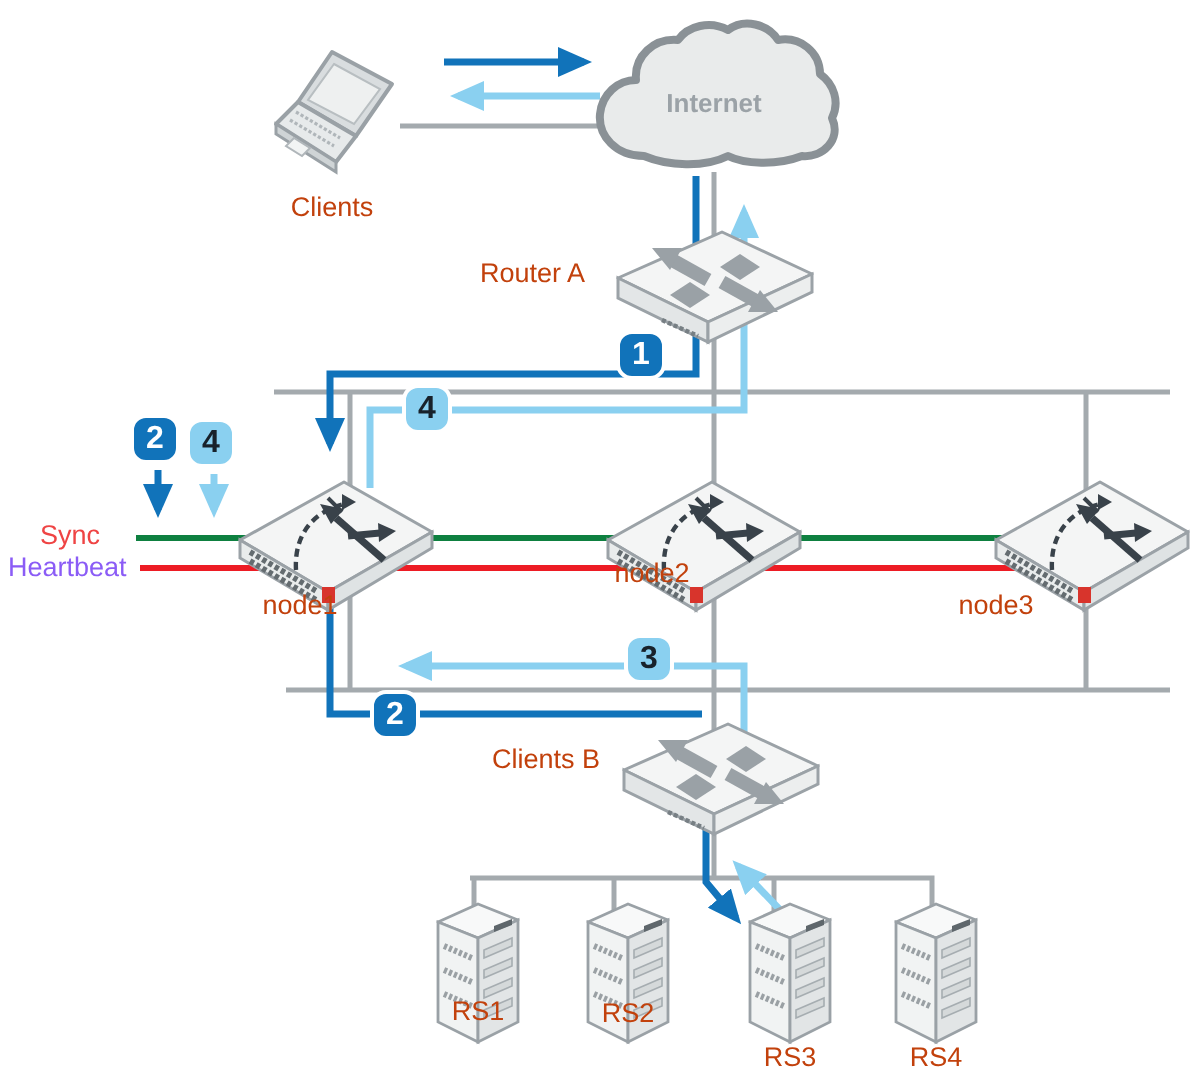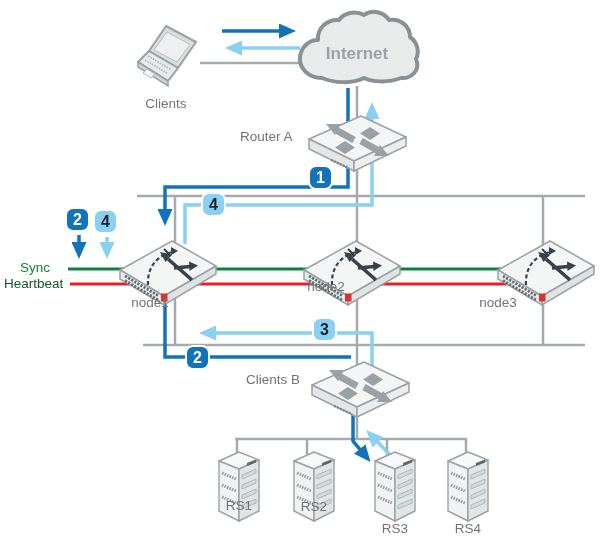--- a/index.html
+++ b/index.html
@@ -3,28 +3,28 @@
 <meta charset="utf-8">
 <style>
   html,body{margin:0;padding:0;background:#fff;}
   .stage{
     position:relative;width:600px;height:545px;background:#ffffff;
     font-family:"Liberation Sans",sans-serif;overflow:hidden;
   }
   .stage svg{position:absolute;left:0;top:0;}
   .icon{position:absolute;z-index:2;}
   .lbl{
-    position:absolute;z-index:4;font-size:13.5px;color:#737373;
+    position:absolute;z-index:4;font-size:13.5px;color:#c2410c;
     white-space:nowrap;line-height:1.1;
   }
   .lbl.center{text-align:center;}
   .lbl.right{text-align:left;}
-  .lbl.sync{color:#15803d;}
-  .lbl.heartbeat{color:#14532d;}
-  .lbl.cloudlbl{color:#9ba2a7;font-weight:bold;font-size:17px;}
+  .lbl.sync{color:#ef4444;}
+  .lbl.heartbeat{color:#8b5cf6;}
+  .lbl.cloudlbl{color:#9ba2a7;font-weight:bold;font-size:13px;}
   .badge{
     position:absolute;z-index:5;width:25px;height:25px;box-sizing:border-box;
     border:2px solid #ffffff;border-radius:8px;
     display:flex;align-items:center;justify-content:center;
     font-weight:bold;font-size:16px;
   }
   .badge.dark{background:#1173ba;color:#ffffff;}
   .badge.light{background:#8ad0f0;color:#18222b;}
 </style>
 </head>

